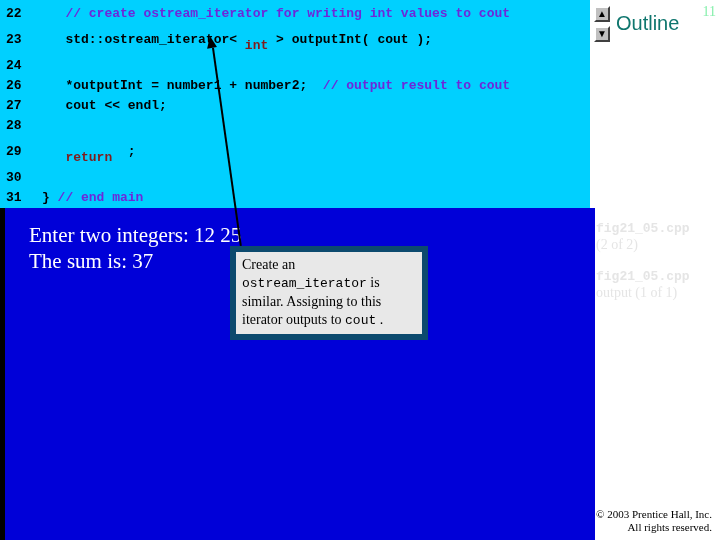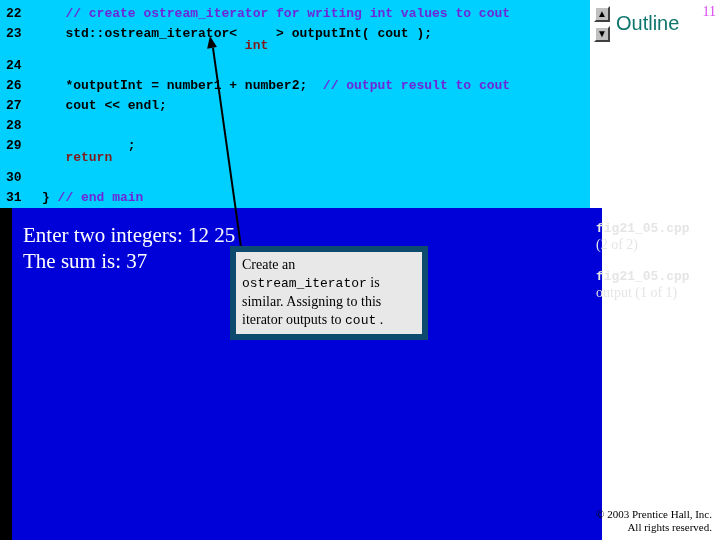--- a/index.html
+++ b/index.html
@@ -20,39 +20,40 @@
     left: 0;
     padding: 4px 0 0 0;
     font-family: "Courier New", monospace;
     font-size: 13px;
     font-weight: bold;
     line-height: 20px;
   }
   .code-line {
     display: flex;
     white-space: pre;
+    align-items: center;
   }
   .lineno {
     width: 42px;
     text-align: left;
     padding-left: 6px;
     color: #000;
   }
   .code-text { color: #000; }
   .kw { color: #7f1d1d; margin-top: 12px; }
   .cm { color: #6d28d9; }
   .output-area {
     background: #0000d8;
     color: #fff;
     width: 590px;
     height: 332px;
     position: absolute;
     top: 208px;
-    left: 12px;
-    padding: 14px 0 0 11px;
+    left: 5px;
+    padding: 14px 0 0 24px;
     font-family: "Times New Roman", serif;
     font-size: 21px;
     line-height: 26px;
   }
   .sidebar {
     position: absolute;
     right: 0;
     top: 0;
     width: 130px;
     height: 100%;
@@ -65,21 +66,21 @@
     font-family: Arial, sans-serif;
     font-size: 20px;
     color: #0f766e;
   }
   .page-num {
     position: absolute;
     top: 4px;
     right: 4px;
     font-family: "Times New Roman", serif;
     font-size: 14px;
-    color: #d946ef;
+    color: #86efac;
   }
   .scroll-btn {
     position: absolute;
     width: 16px;
     height: 16px;
     border-top: 2px solid #fff;
     border-left: 2px solid #fff;
     border-right: 2px solid #404040;
     border-bottom: 2px solid #404040;
     background: #c0c0c0;

